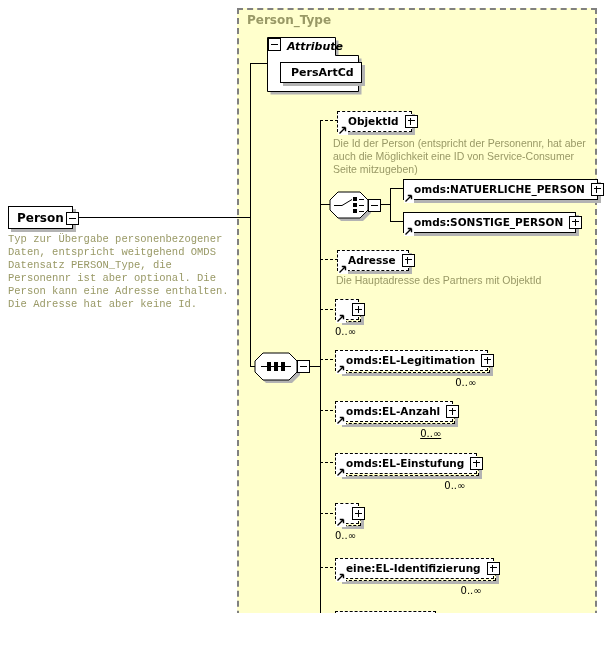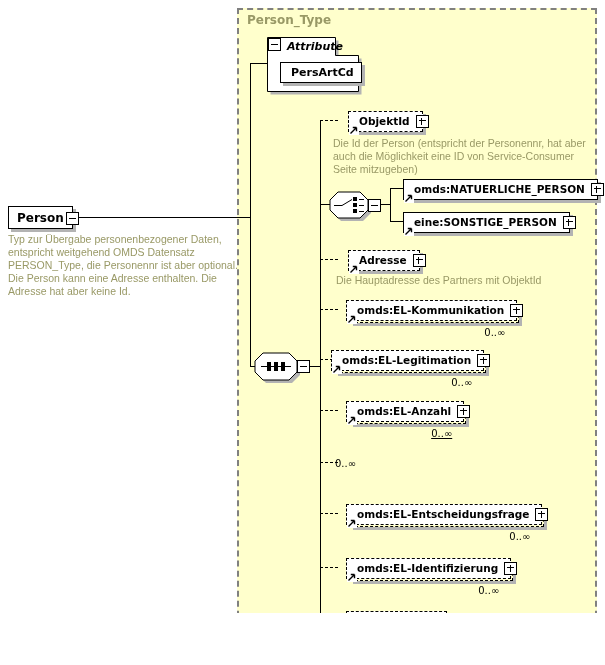--- a/index.html
+++ b/index.html
@@ -17,21 +17,21 @@
   .type-label{position:absolute;left:247px;top:13px;z-index:2;
               font:bold 12px "DejaVu Sans",sans-serif;color:var(--annotation-text);}
   
   svg.wires{position:absolute;left:0;top:0;z-index:1;pointer-events:none;}
   
   .el{position:absolute;z-index:2;display:inline-block;}
   .el-box{position:relative;display:inline-flex;align-items:center;height:21px;box-sizing:border-box;
           background:#fff;border:1px solid var(--box-border);padding:0 7px 0 10px;white-space:nowrap;
           font:bold 10.5px "DejaVu Sans",sans-serif;color:#000;
           box-shadow:3px 3px 0 var(--shadow);}
-  .el-box.dashed{border-style:dashed;margin-left:11px;}
+  .el-box.dashed{border-style:dashed;}
   .el.multi .el-box{box-shadow:none;}
   .el.multi .el-box::before{content:"";position:absolute;left:3px;top:3px;width:100%;height:100%;
           box-sizing:border-box;border:1px dashed var(--box-border);z-index:-1;
           box-shadow:3px 3px 0 var(--shadow);}
   .root-box{height:23px;font:bold 12px "DejaVu Sans",sans-serif;padding:8px 8px;}
   
   .expand{position:relative;flex:none;width:13px;height:13px;box-sizing:border-box;
           border:1px solid #000;background:#fff;margin-left:6px;margin-right:-14px;z-index:2;}
   .expand::before{content:"";position:absolute;left:2px;right:2px;top:50%;margin-top:-1px;height:1px;background:#000;}
   .expand::after{content:"";position:absolute;top:2px;bottom:2px;left:50%;margin-left:-1px;width:1px;background:#000;}
@@ -111,21 +111,21 @@
 
   <div class="toggle" style="left:297px;top:360px;"></div>
   <div class="toggle" style="left:368px;top:199px;"></div>
 
   <div class="el" style="left:8px;top:206px;">
     <div class="el-box root-box">
       <span>Person</span>
       <span class="toggle root-toggle"></span>
     </div>
   </div>
-  <div class="ann" style="left:8px;top:233px;width:232px;">Typ zur Übergabe personenbezogener Daten, entspricht weitgehend OMDS Datensatz PERSON_Type, die Personennr ist aber optional. Die Person kann eine Adresse enthalten. Die Adresse hat aber keine Id.</div>
+  <div class="ann" style="left:8px;top:233px;width:232px;font-family:Liberation Mono, monospace;">Typ zur Übergabe personenbezogener Daten, entspricht weitgehend OMDS Datensatz PERSON_Type, die Personennr ist aber optional. Die Person kann eine Adresse enthalten. Die Adresse hat aber keine Id.</div>
 
   <div class="toggle" style="left:268px;top:38px;"></div>
   <div class="attr-label">Attribute</div>
   <div class="el" style="left:280px;top:61px;">
     <div class="el-box" style="font-size:11px;">
       <span>PersArtCd</span>
     </div>
   </div>
 
   <div class="el" style="left:337px;top:110px;">
@@ -146,48 +146,47 @@
           </svg></span>
       <span>omds:NATUERLICHE_PERSON</span>
       <span class="expand"></span>
     </div>
   </div>
   <div class="el" style="left:403px;top:211px;">
     <div class="el-box">
       <span class="ref"><svg width="10" height="10" viewBox="0 0 10 10">
             <path d="M1.5,8.5 L7.5,2.5 M7.5,2.5 H3.8 M7.5,2.5 V6.2" stroke="#000" stroke-width="1.4" fill="none"></path>
           </svg></span>
-      <span>eine:SONSTIGE_PERSON</span>
+      <span>omds:SONSTIGE_PERSON</span>
       <span class="expand"></span>
     </div>
   </div>
 
   <div class="el" style="left:337px;top:249px;">
     <div class="el-box dashed">
       <span class="ref"><svg width="10" height="10" viewBox="0 0 10 10">
             <path d="M1.5,8.5 L7.5,2.5 M7.5,2.5 H3.8 M7.5,2.5 V6.2" stroke="#000" stroke-width="1.4" fill="none"></path>
           </svg></span>
       <span>Adresse</span>
       <span class="expand"></span>
     </div>
   </div>
   <div class="ann nowrap" style="left:336px;top:274px;">Die Hauptadresse des Partners mit ObjektId</div>
 
   <div class="el multi" style="left:335px;top:299px;">
     <div class="el-box dashed">
       <span class="ref"><svg width="10" height="10" viewBox="0 0 10 10">
             <path d="M1.5,8.5 L7.5,2.5 M7.5,2.5 H3.8 M7.5,2.5 V6.2" stroke="#000" stroke-width="1.4" fill="none"></path>
           </svg></span>
-      <span>omds:EL-Kommunikation</span>
-      <span class="expand"></span>
-    </div>
-    <span class="card">0..∞</span>
-  </div>
-
-  <div class="el multi" style="left:320px;top:349px;">
+      <span class="expand"></span>
+    </div>
+    <span class="card">0..∞</span>
+  </div>
+
+  <div class="el multi" style="left:335px;top:349px;">
     <div class="el-box dashed">
       <span class="ref"><svg width="10" height="10" viewBox="0 0 10 10">
             <path d="M1.5,8.5 L7.5,2.5 M7.5,2.5 H3.8 M7.5,2.5 V6.2" stroke="#000" stroke-width="1.4" fill="none"></path>
           </svg></span>
       <span>omds:EL-Legitimation</span>
       <span class="expand"></span>
     </div>
     <span class="card">0..∞</span>
   </div>
 
@@ -196,40 +195,46 @@
       <span class="ref"><svg width="10" height="10" viewBox="0 0 10 10">
             <path d="M1.5,8.5 L7.5,2.5 M7.5,2.5 H3.8 M7.5,2.5 V6.2" stroke="#000" stroke-width="1.4" fill="none"></path>
           </svg></span>
       <span>omds:EL-Anzahl</span>
       <span class="expand"></span>
     </div>
     <span class="card">0..∞</span>
   </div>
 
   <div class="el multi" style="left:335px;top:452px;">
+    <div class="el-box dashed">
+      <span class="ref"><svg width="10" height="10" viewBox="0 0 10 10">
+            <path d="M1.5,8.5 L7.5,2.5 M7.5,2.5 H3.8 M7.5,2.5 V6.2" stroke="#000" stroke-width="1.4" fill="none"></path>
+          </svg></span>
+      <span>omds:EL-Einstufung</span>
+      <span class="expand"></span>
+    </div>
     <span class="card">0..∞</span>
   </div>
 
   <div class="el multi" style="left:335px;top:503px;">
     <div class="el-box dashed">
       <span class="ref"><svg width="10" height="10" viewBox="0 0 10 10">
             <path d="M1.5,8.5 L7.5,2.5 M7.5,2.5 H3.8 M7.5,2.5 V6.2" stroke="#000" stroke-width="1.4" fill="none"></path>
           </svg></span>
-      <span>omds:EL-Entscheidungsfrage</span>
       <span class="expand"></span>
     </div>
     <span class="card">0..∞</span>
   </div>
 
   <div class="el multi" style="left:335px;top:557px;">
     <div class="el-box dashed">
       <span class="ref"><svg width="10" height="10" viewBox="0 0 10 10">
             <path d="M1.5,8.5 L7.5,2.5 M7.5,2.5 H3.8 M7.5,2.5 V6.2" stroke="#000" stroke-width="1.4" fill="none"></path>
           </svg></span>
-      <span>omds:EL-Identifizierung</span>
+      <span>eine:EL-Identifizierung</span>
       <span class="expand"></span>
     </div>
     <span class="card">0..∞</span>
   </div>
 
   <div class="el multi" style="left:335px;top:610px;">
     <div class="el-box dashed">
       <span class="ref"><svg width="10" height="10" viewBox="0 0 10 10">
             <path d="M1.5,8.5 L7.5,2.5 M7.5,2.5 H3.8 M7.5,2.5 V6.2" stroke="#000" stroke-width="1.4" fill="none"></path>
           </svg></span>

